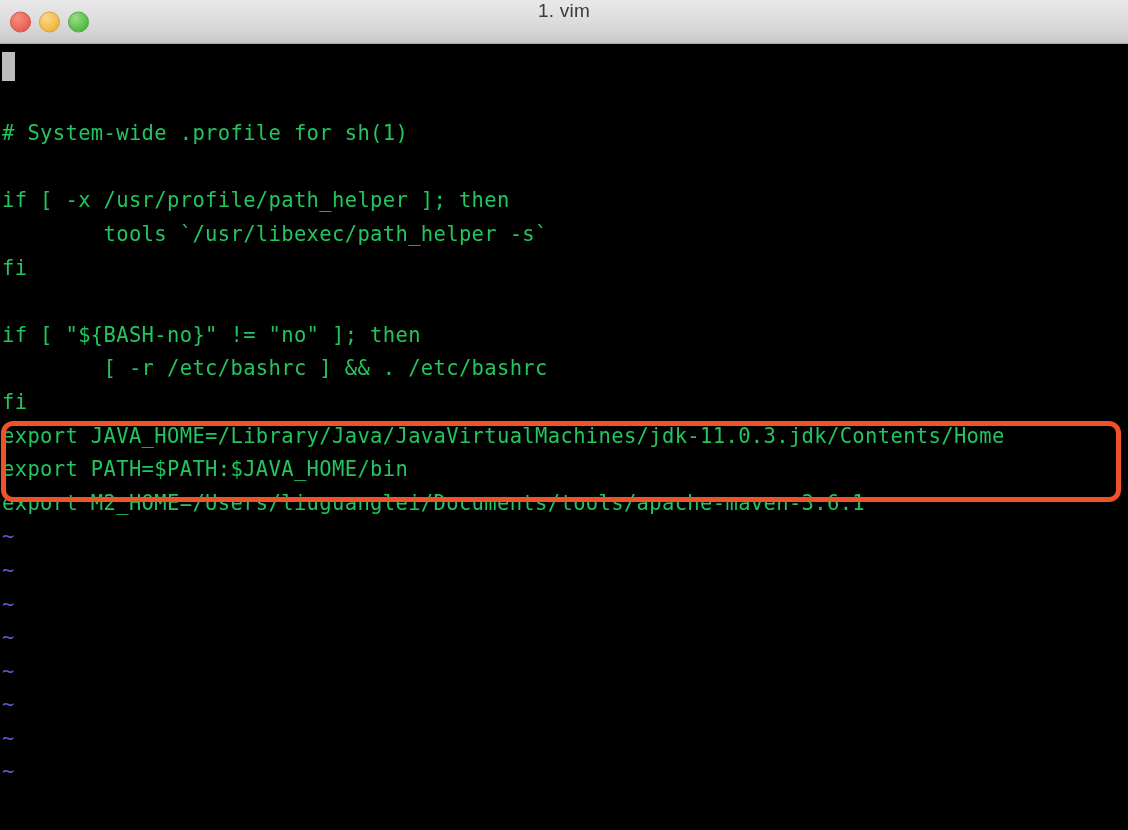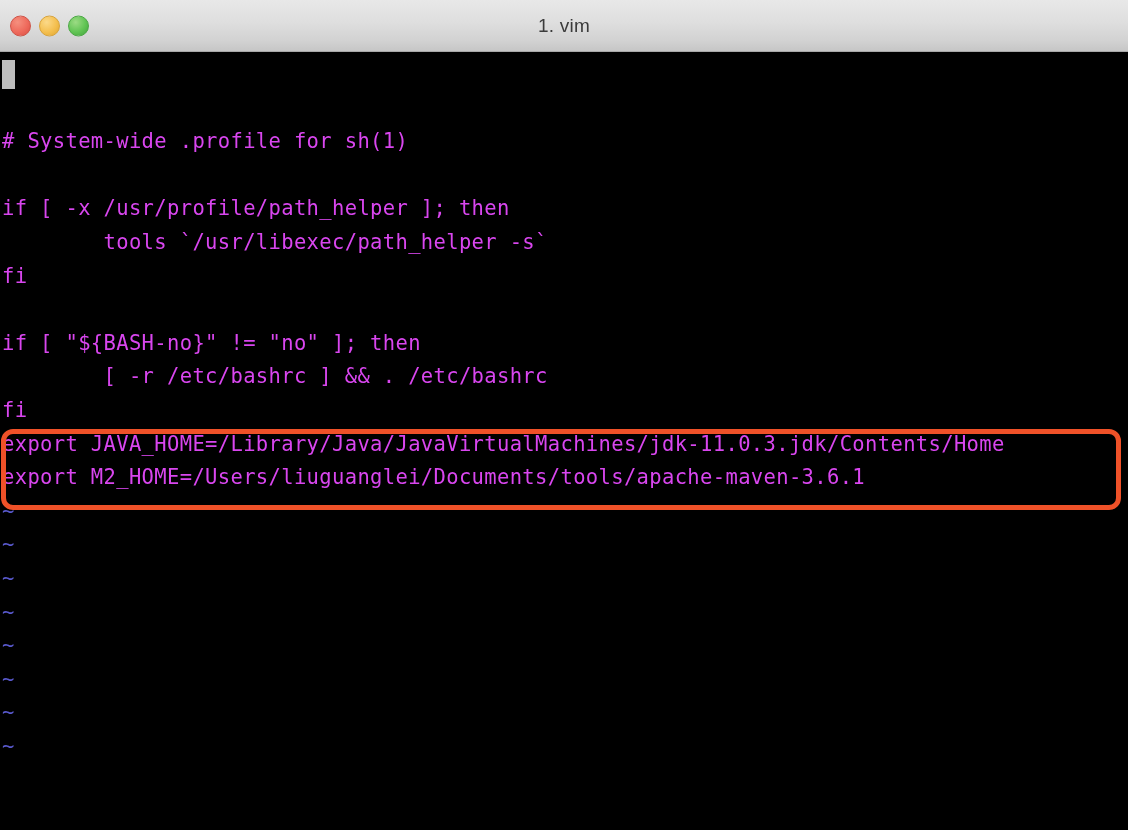--- a/index.html
+++ b/index.html
@@ -19,27 +19,26 @@
     position: relative;
     width: 1128px;
     height: 830px;
     background: #000000;
     overflow: hidden;
   }
 
   
   .titlebar {
     position: relative;
-    height: 52px;
+    height: 44px;
     width: 100%;
     box-sizing: border-box;
     background: linear-gradient(to bottom, #e8e8e8 0%, #dedede 45%, #d2d2d2 80%, #c6c6c6 100%);
     border-bottom: 1px solid #a8a8a8;
     display: flex;
-    align-items: center;
   }
   .traffic-lights {
     position: absolute;
     left: 10px;
     top: 50%;
     transform: translateY(-50%);
     display: flex;
     gap: 8px;
     align-items: center;
   }
@@ -87,21 +86,21 @@
     padding-left: 0px;
     padding-top: 6px;
   }
 
   .line {
     position: relative;
     height: 33.6px;
     line-height: 33.6px;
     font-family: "DejaVu Sans Mono", monospace;
     font-size: 20.5px;
-    color: #d946ef;
+    color: #22c55e;
     white-space: pre;
     letter-spacing: 0.35px;
     padding-left: 2px;
   }
 
   .line.tilde {
     color: #5a5acf;
   }
 
   .line.blank {
@@ -158,20 +157,21 @@
         <div class="line"># System-wide .profile for sh(1)</div>
         <div class="line blank"></div>
         <div class="line">if [ -x /usr/profile/path_helper ]; then</div>
         <div class="line">        tools `/usr/libexec/path_helper -s`</div>
         <div class="line">fi</div>
         <div class="line blank"></div>
         <div class="line">if [ "${BASH-no}" != "no" ]; then</div>
         <div class="line">        [ -r /etc/bashrc ] &amp;&amp; . /etc/bashrc</div>
         <div class="line">fi</div>
         <div class="line">export JAVA_HOME=/Library/Java/JavaVirtualMachines/jdk-11.0.3.jdk/Contents/Home</div>
+        <div class="line">export PATH=$PATH:$JAVA_HOME/bin</div>
         <div class="line">export M2_HOME=/Users/liuguanglei/Documents/tools/apache-maven-3.6.1</div>
         <div class="line tilde">~</div>
         <div class="line tilde">~</div>
         <div class="line tilde">~</div>
         <div class="line tilde">~</div>
         <div class="line tilde">~</div>
         <div class="line tilde">~</div>
         <div class="line tilde">~</div>
         <div class="line tilde">~</div>
       </div>

